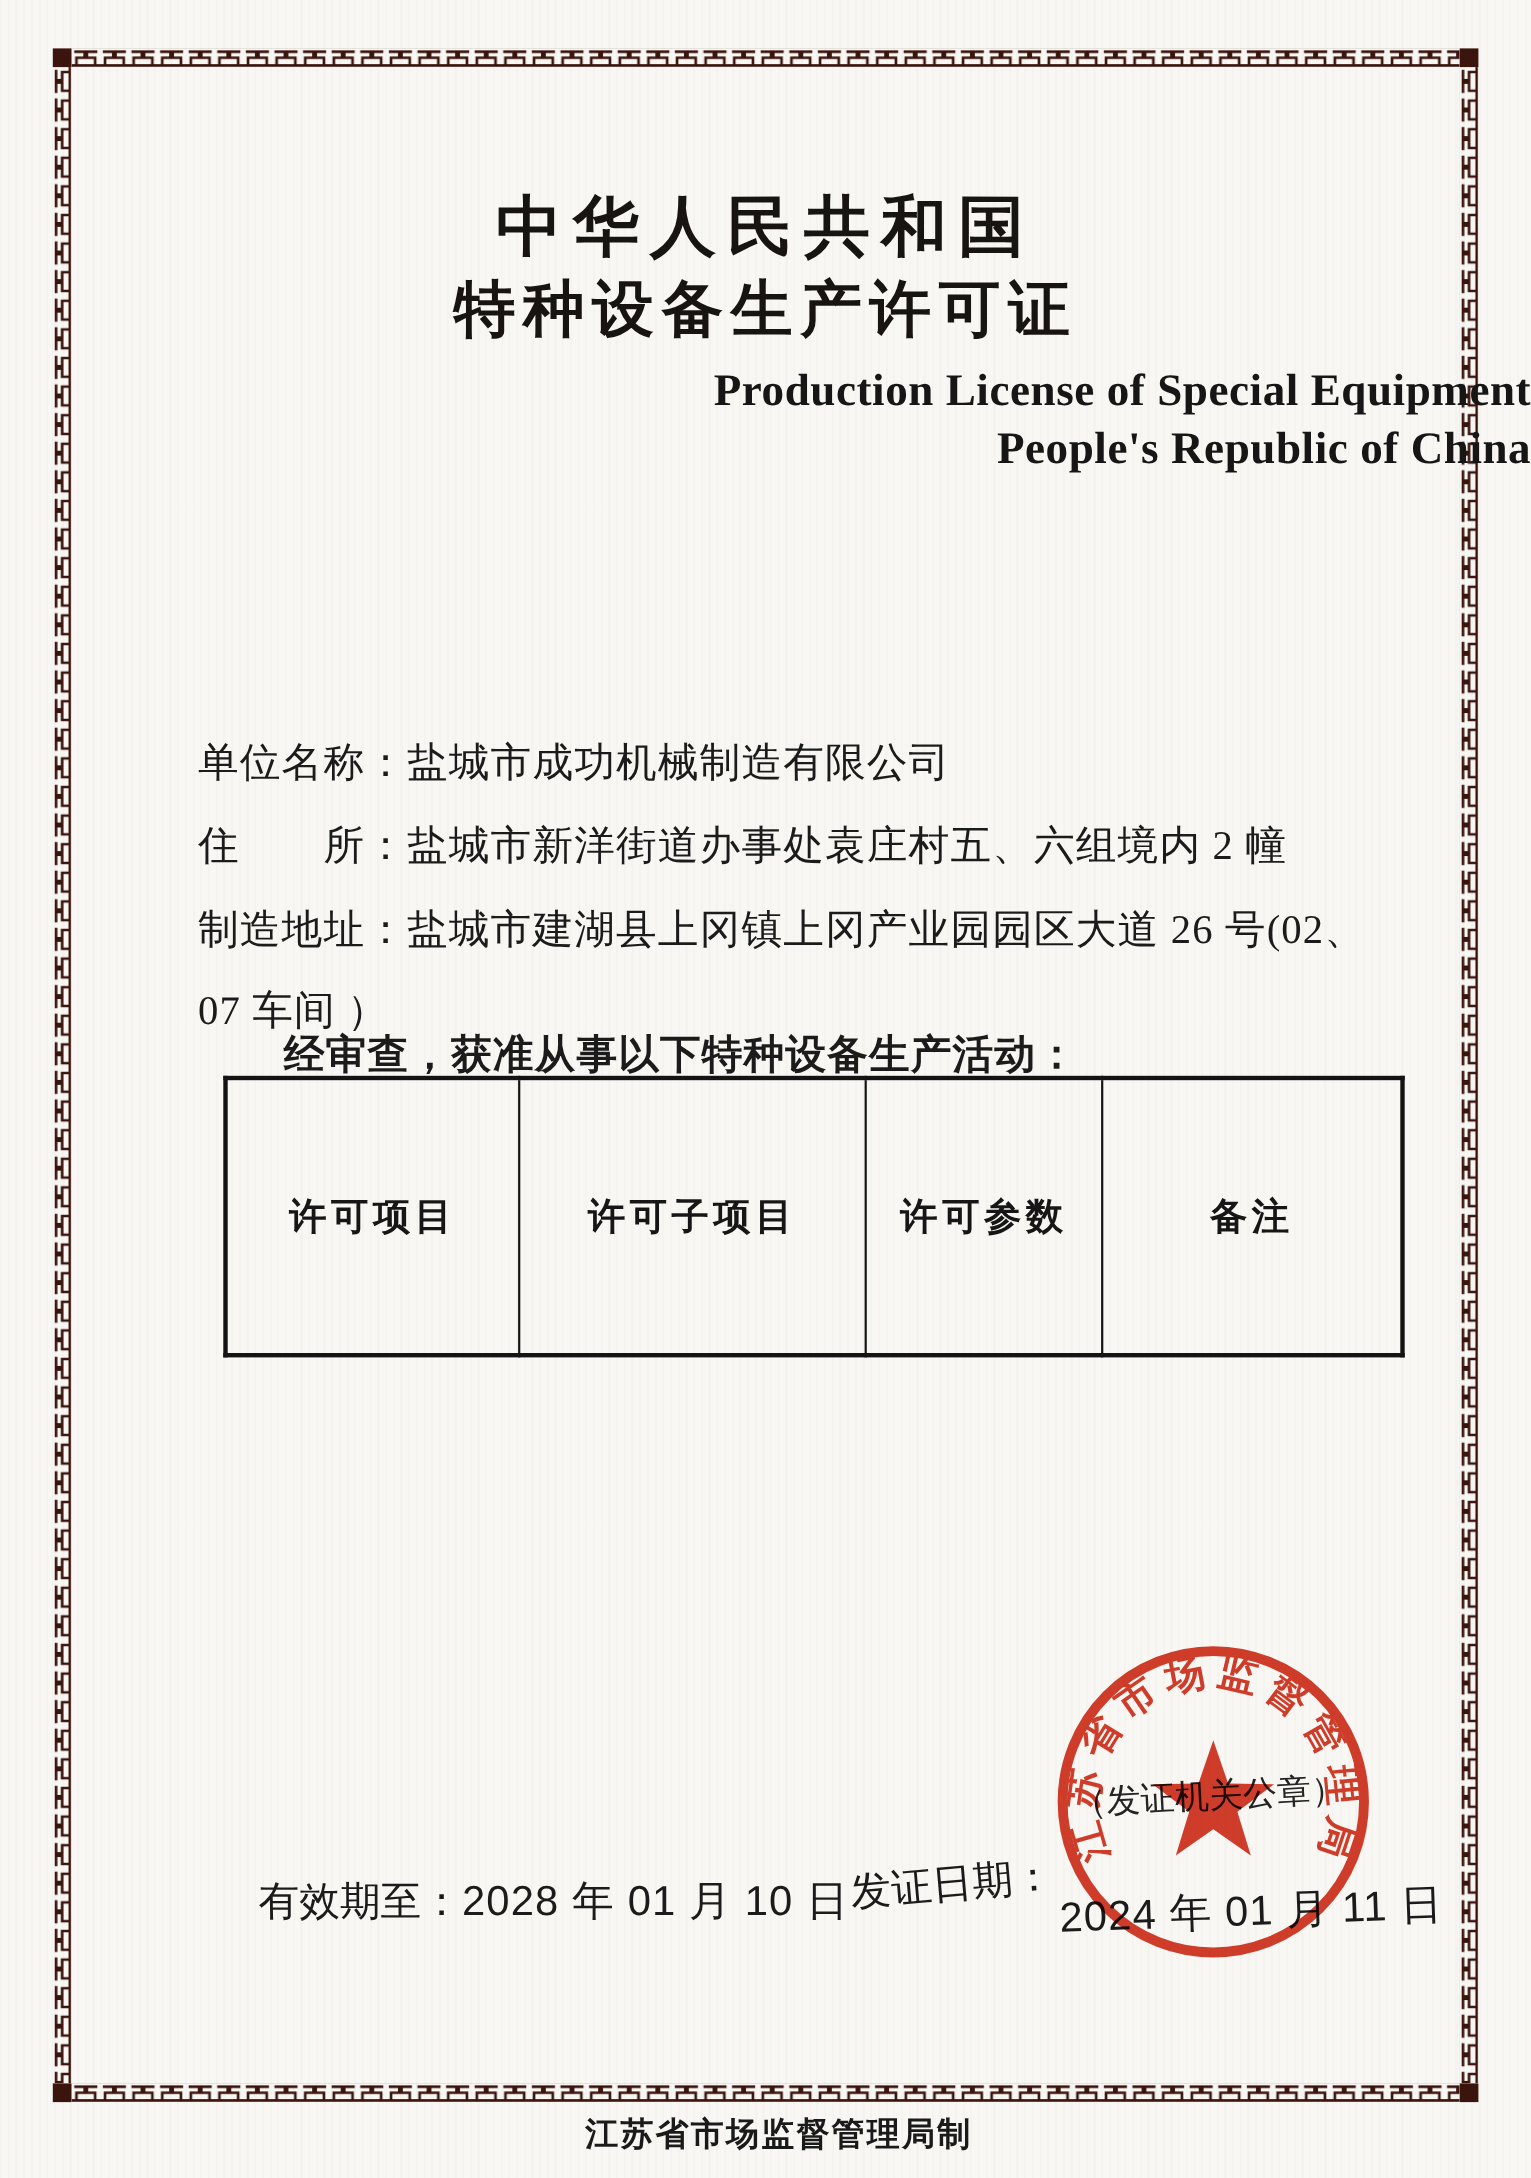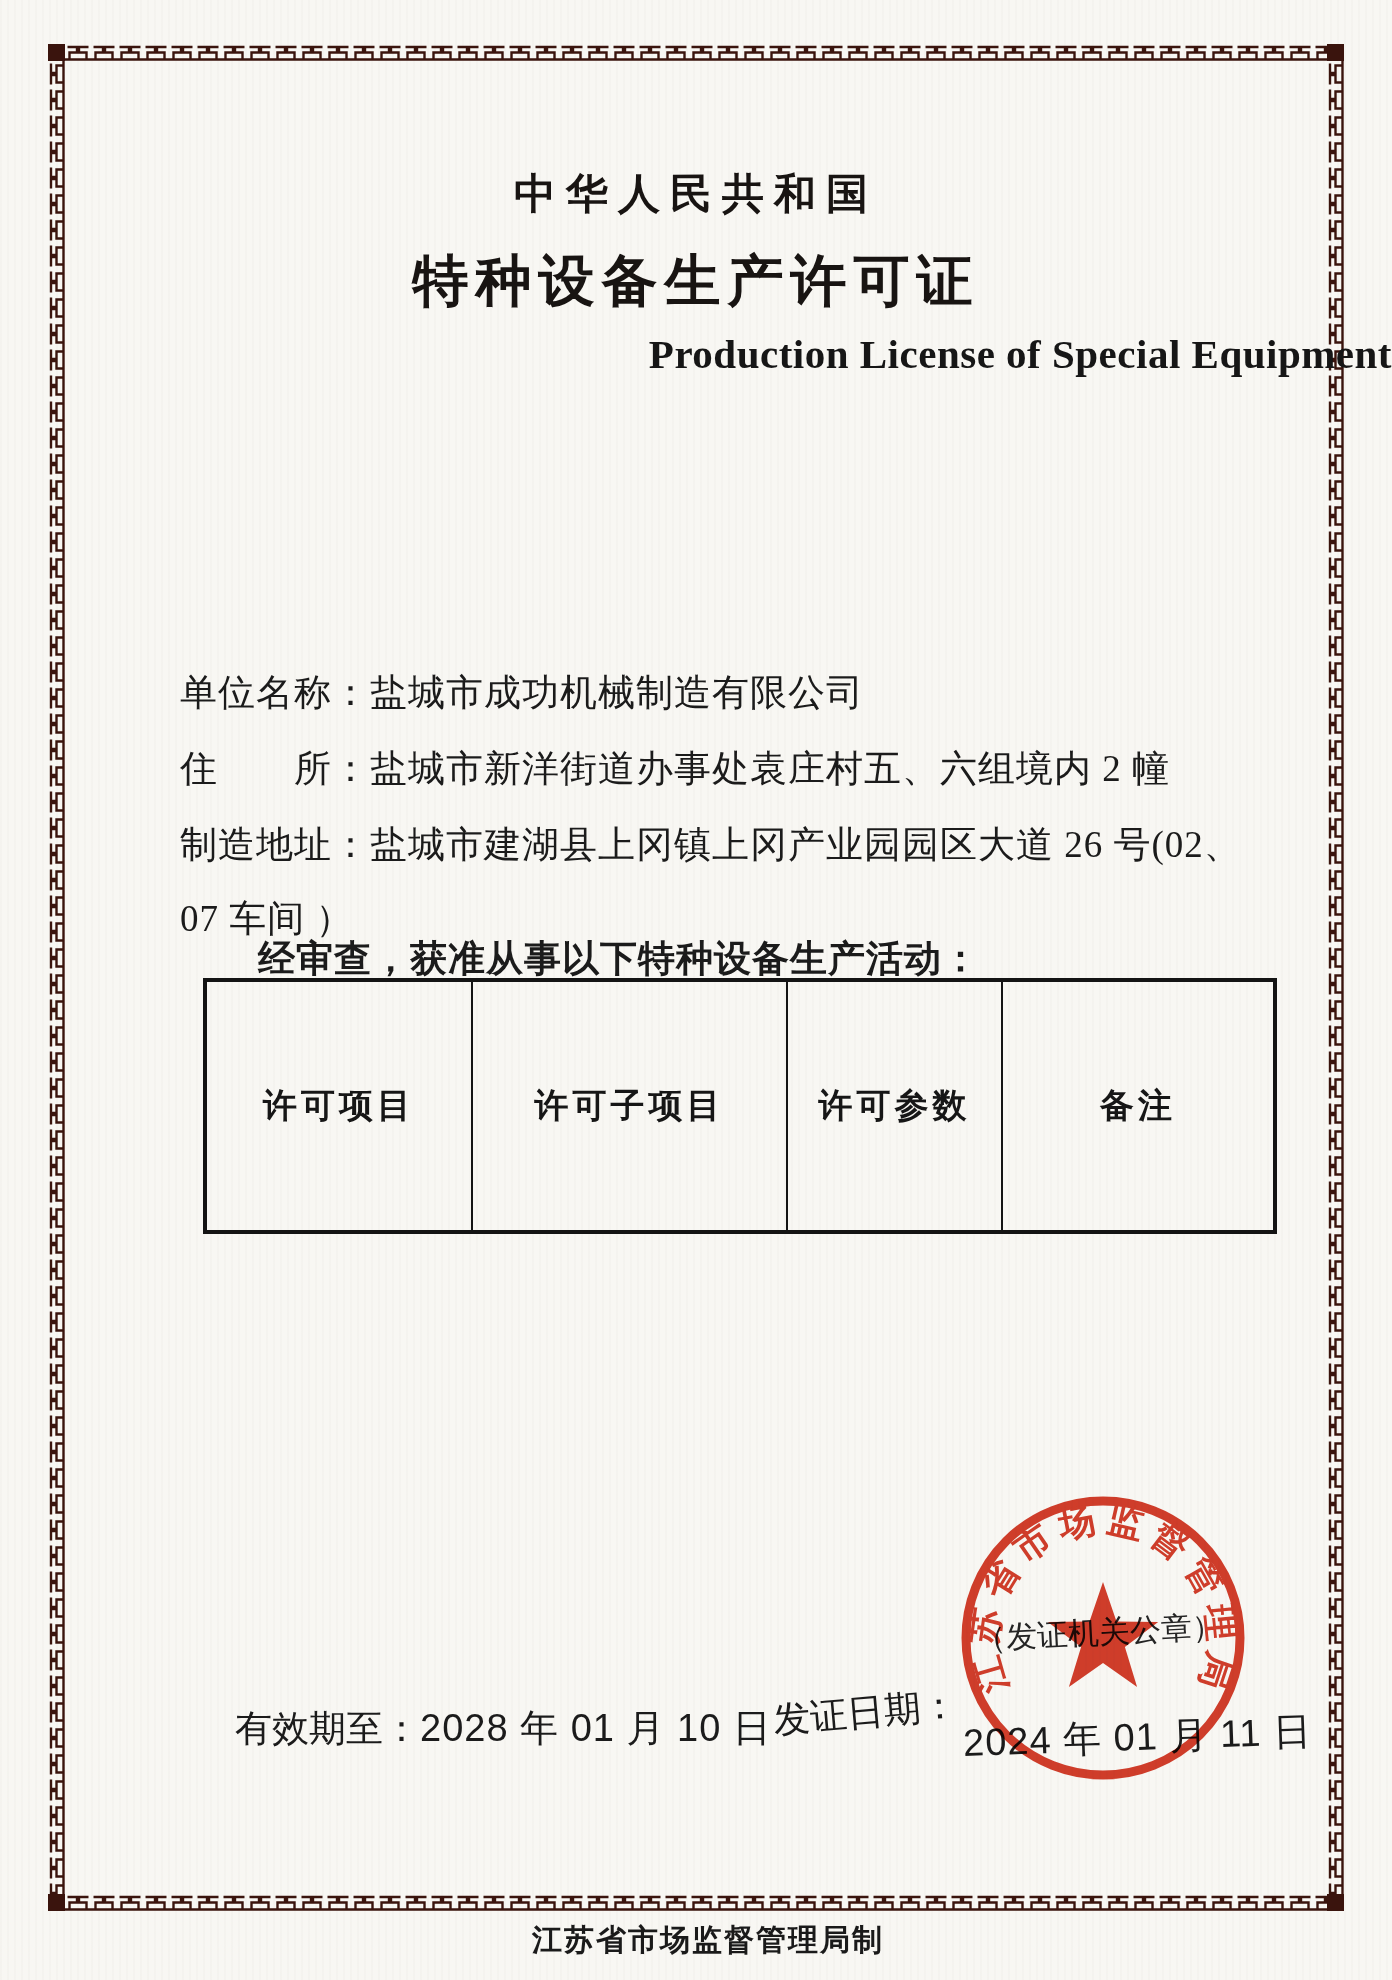--- a/index.html
+++ b/index.html
@@ -16,21 +16,21 @@
       rgba(95,85,70,0.022) 0px, rgba(95,85,70,0.022) 2px,
       rgba(0,0,0,0) 2px, rgba(0,0,0,0) 7px);
     color:#1b1b1b;
     overflow:hidden;
   }
   .abs{position:absolute;}
   
   .corner{position:absolute;width:17px;height:17px;background:#3a140d;}
   
   .title-cn{left:0;right:0;text-align:center;font-weight:bold;color:#181412;}
-  .t1{top:166px;font-size:42px;letter-spacing:10px;}
+  .t1{top:166px;font-size:60px;letter-spacing:10px;}
   .t2{top:244px;font-size:56px;letter-spacing:7px;}
   .title-en{left:0;right:0;text-align:right;font-weight:bold;font-size:41px;color:#161616;letter-spacing:0.5px;}
   .e1{top:330px;}
   .e2{top:383px;}
   
   .serial{top:534px;left:888px;font-size:38px;}
   .serial .val{font-family:"DejaVu Serif","Liberation Serif",serif;letter-spacing:1px;}
   
   .field{left:180px;font-size:37px;letter-spacing:1px;margin-top:32px;}
   .f-company{top:636px;}
@@ -90,20 +90,21 @@
       <rect width="17" height="1833" fill="url(#meanderV)"></rect>
     </svg>
   <div class="corner" style="left:48px;top:44px"></div>
   <div class="corner" style="left:1327px;top:44px"></div>
   <div class="corner" style="left:48px;top:1894px"></div>
   <div class="corner" style="left:1327px;top:1894px"></div>
 
   <div class="abs title-cn t1">中华人民共和国</div>
   <div class="abs title-cn t2">特种设备生产许可证</div>
   <div class="abs title-en e1">Production License of Special Equipment</div>
+  <div class="abs title-en e2">People's Republic of China</div>
 
 
   <div class="abs field f-company">
     <span>单位名称：</span><span>盐城市成功机械制造有限公司</span>
   </div>
   <div class="abs field f-residence">
     <span>住　　所：</span><span>盐城市新洋街道办事处袁庄村五、六组境内 2 幢</span>
   </div>
   <div class="abs field f-mfg">
     <span>制造地址：</span><span>盐城市建湖县上冈镇上冈产业园园区大道 26 号(02、</span>

